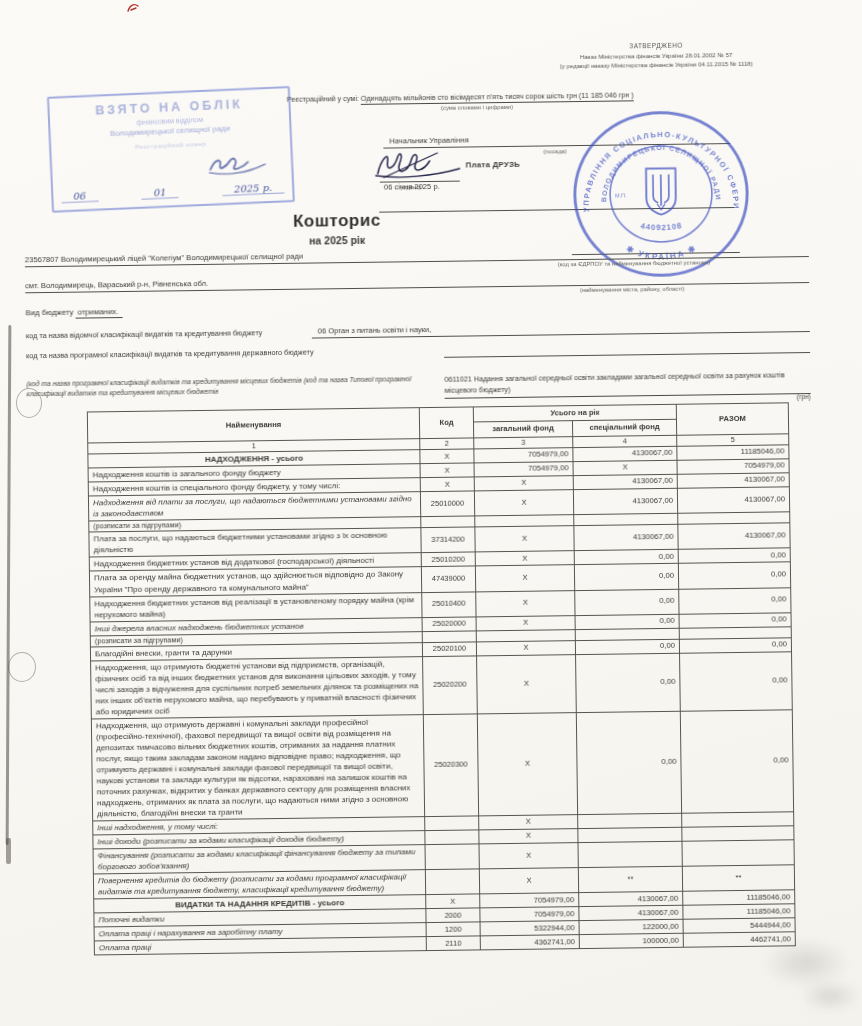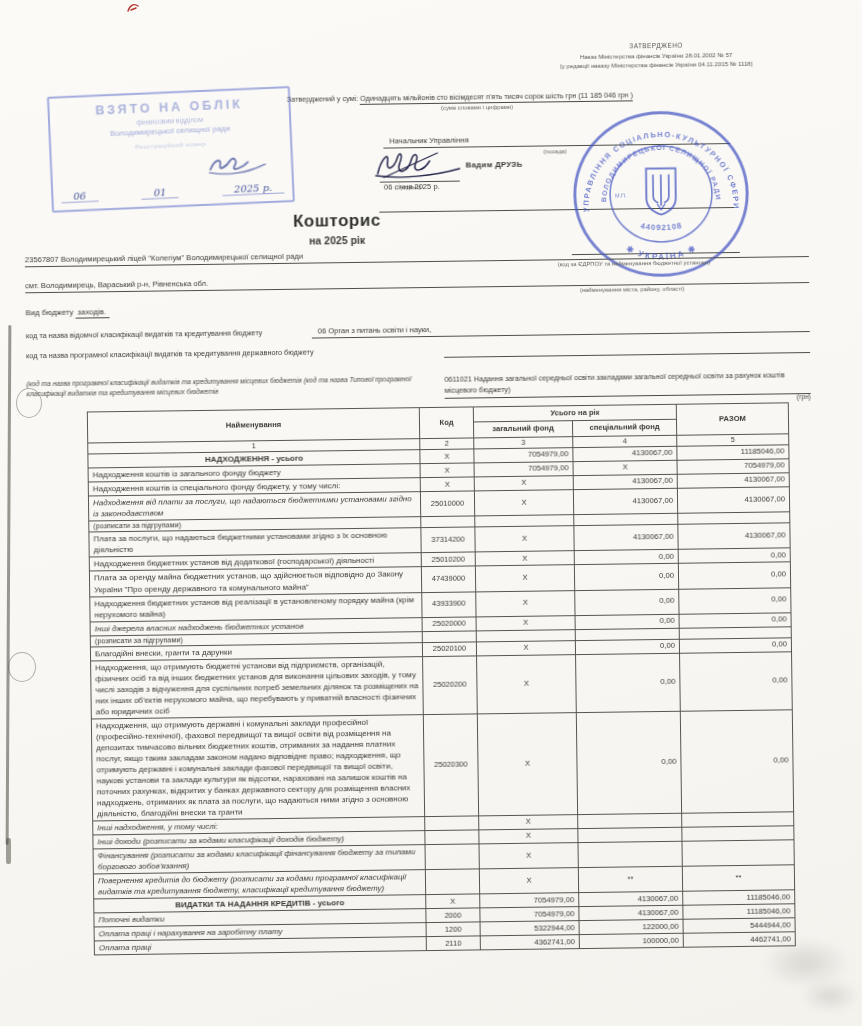--- a/index.html
+++ b/index.html
@@ -126,35 +126,35 @@
 
   <div class="tilt">
 
     <div class="abs top-note">
       <div class="tn1">ЗАТВЕРДЖЕНО</div>
       <div>Наказ Міністерства фінансів України 28.01.2002 № 57</div>
       <div>(у редакції наказу Міністерства фінансів України 04.11.2015 № 1118)</div>
     </div>
 
     <div class="abs sum-block">
-      <span>Затверджений у сумі:</span>
+      <span>Реєстраційний у сумі:</span>
       <span class="val">Одинадцять мільйонів сто вісімдесят п'ять тисяч сорок шість грн (11 185 046 грн )</span>
     </div>
     <div class="abs cap sum-cap">(сума словами і цифрами)</div>
 
     <div class="abs pos-text">Начальник Управління</div>
     <div class="hr" style="left:388px; top:147px; width:347px;"></div>
     <div class="abs cap pos-cap">(посада)</div>
 
     <svg class="abs" style="left:376px; top:147px;" width="92" height="34" viewBox="0 0 92 34">
       <path d="M6,26 C10,10 18,4 16,14 C14,24 22,22 26,10 C28,4 32,6 28,16 C24,28 36,26 40,12 C42,5 48,6 44,16 C40,27 52,24 58,14" stroke="#23234a" stroke-width="1.5" fill="none" stroke-linecap="round"></path>
       <path d="M4,28 C28,32 62,29 88,22" stroke="#23234a" stroke-width="1.3" fill="none" stroke-linecap="round"></path>
       <path d="M12,30 L66,6" stroke="#23234a" stroke-width="1.1" fill="none" stroke-linecap="round"></path>
     </svg>
-    <div class="abs sig-name">Вадим ДРУЗЬ</div>
+    <div class="abs sig-name">Плата ДРУЗЬ</div>
     <div class="hr" style="left:384px; top:181px; width:80px;"></div>
     <div class="abs cap sig-cap">(підпис)</div>
 
     <div class="abs date-text">06 січня 2025 р.</div>
     <div class="hr" style="left:383px; top:211px; width:355px;"></div>
     <div class="hr" style="left:575px; top:256px; width:168px;"></div>
 
     <div class="abs reg-stamp">
       <div class="reg-title">ВЗЯТО НА ОБЛІК</div>
       <div class="reg-l2">фінансовим відділом</div>
@@ -212,21 +212,21 @@
     <div class="abs org1">23567807  Володимирецький ліцей "Колегіум" Володимирецької селищної ради</div>
     <div class="hr" style="left:28px; top:261px; width:784px;"></div>
     <div class="abs cap cap-c" style="left:462px; top:263px; width:350px;">(код за ЄДРПОУ та найменування бюджетної установи)</div>
 
     <div class="abs org2">смт. Володимирець, Вараський р-н, Рівненська обл.</div>
     <div class="hr" style="left:28px; top:287px; width:784px;"></div>
     <div class="abs cap cap-c" style="left:470px; top:289px; width:330px;">(найменування міста, району, області)</div>
 
     <div class="abs budget-type">
       <span>Вид бюджету</span>
-      <span class="val">заходів.</span>
+      <span class="val">отриманих.</span>
     </div>
 
     <div class="abs vid-label">код та назва відомчої класифікації видатків та кредитування бюджету</div>
     <div class="abs vid-value">06  Орган з питань освіти і науки,</div>
     <div class="hr" style="left:314px; top:336px; width:498px;"></div>
 
     <div class="abs ps-label">код та назва програмної класифікації видатків та кредитування державного бюджету</div>
     <div class="hr" style="left:446px; top:357px; width:366px;"></div>
 
     <div class="abs pl-label">(код та назва програмної класифікації видатків та кредитування місцевих бюджетів (код та назва Типової програмної класифікації видатків та кредитування місцевих бюджетів</div>
@@ -312,21 +312,21 @@
           </tr>
           <tr class="normal">
             <td class="c-name">Плата за оренду майна бюджетних установ, що здійснюється відповідно до Закону України "Про оренду державного та комунального майна"</td>
             <td class="c-code">47439000</td>
             <td class="c-num c-x">X</td>
             <td class="c-num">0,00</td>
             <td class="c-num">0,00</td>
           </tr>
           <tr class="normal">
             <td class="c-name">Надходження бюджетних установ від реалізації в установленому порядку майна (крім нерухомого майна)</td>
-            <td class="c-code">43933900</td>
+            <td class="c-code">25010400</td>
             <td class="c-num c-x">X</td>
             <td class="c-num">0,00</td>
             <td class="c-num">0,00</td>
           </tr>
           <tr class="italic">
             <td class="c-name">Інші джерела власних надходжень бюджетних установ</td>
             <td class="c-code">25020000</td>
             <td class="c-num c-x">X</td>
             <td class="c-num">0,00</td>
             <td class="c-num">0,00</td>

